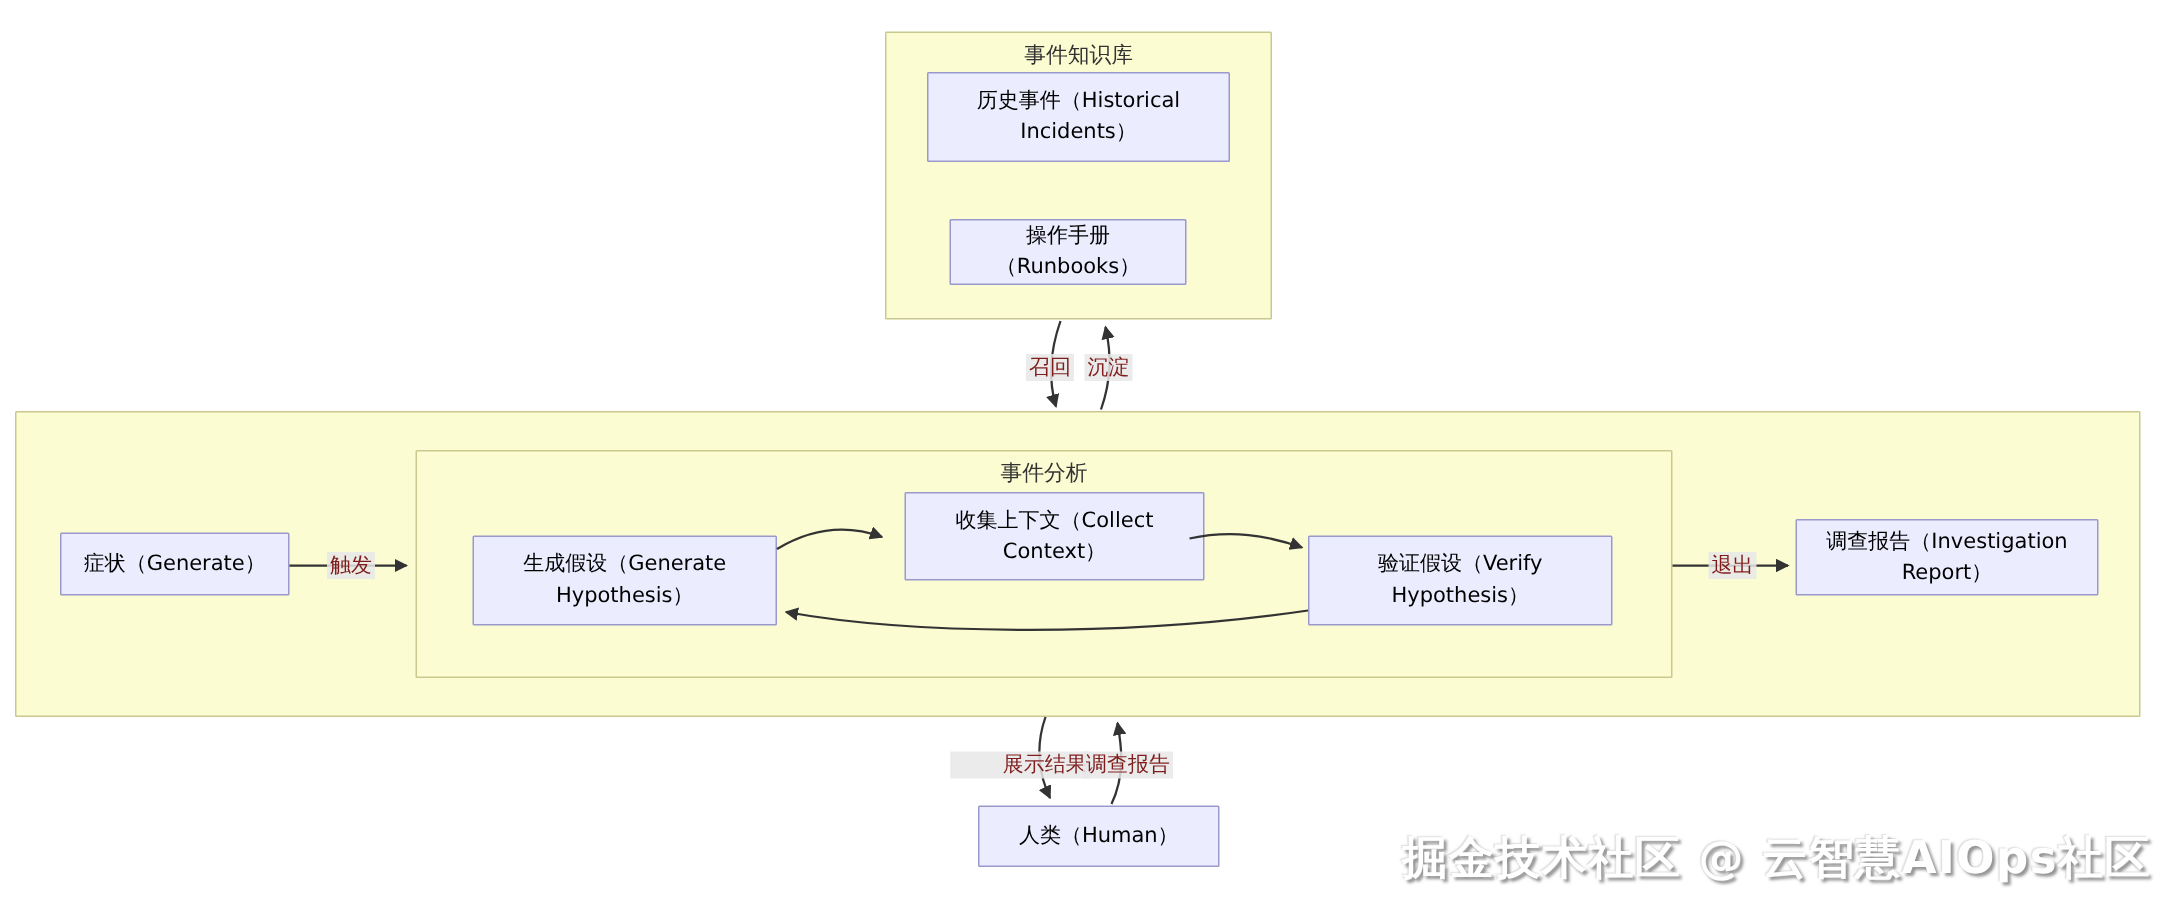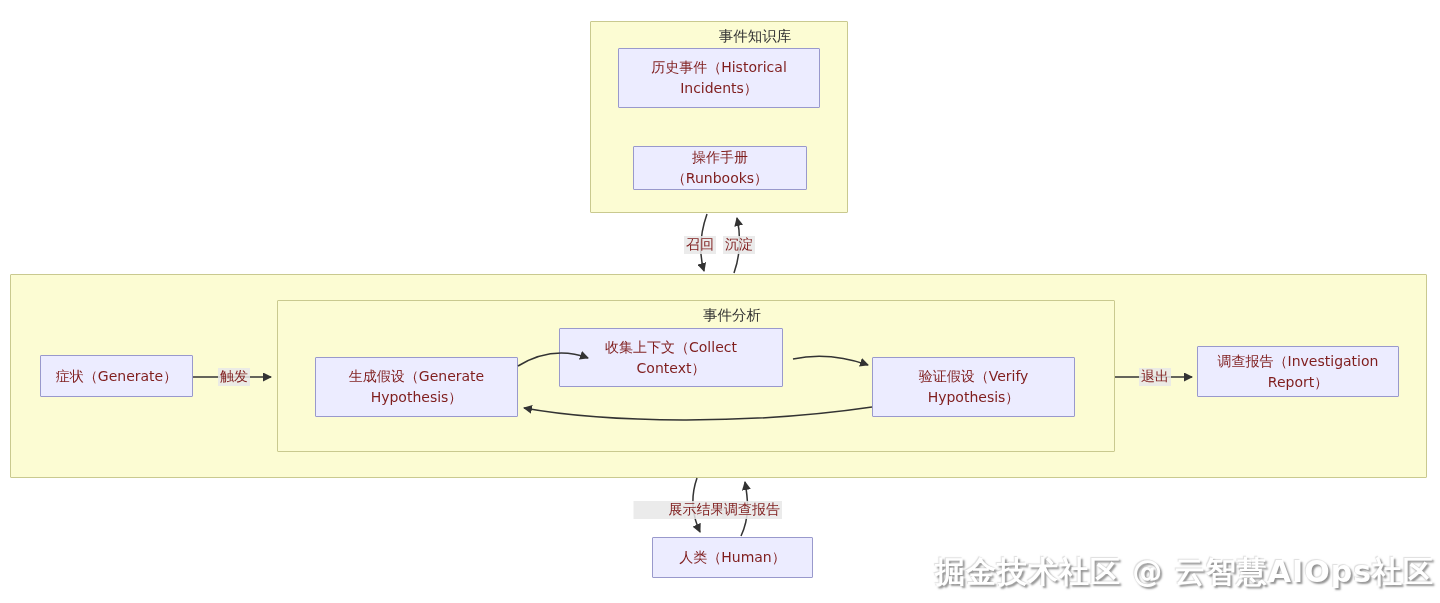--- a/index.html
+++ b/index.html
@@ -25,34 +25,33 @@
   }
   .cluster-title {
     position: absolute;
     top: 5px;
     left: 0;
     width: 100%;
     text-align: center;
     font-size: 14.5px;
     font-weight: 500;
     color: #333333;
-    padding-left: 36px;
   }
   .node {
     position: absolute;
     background: #ececff;
     border: 1px solid #9999cc;
     box-sizing: border-box;
     display: flex;
     align-items: center;
     justify-content: center;
     text-align: center;
     font-size: 14px;
     line-height: 1.5;
-    color: #7f1d1d;
+    color: #000000;
     padding: 2px 10px;
     border-radius: 1px;
   }
   .edges {
     position: absolute;
     top: 0;
     left: 0;
     pointer-events: none;
   }
   .edge-label {
@@ -86,27 +85,27 @@
   </div>
 
   <div class="cluster" style="left:10px; top:274px; width:1417px; height:204px;"></div>
 
   <div class="cluster" style="left:277px; top:300px; width:838px; height:152px;">
     <div class="cluster-title">事件分析</div>
   </div>
 
   <div class="node" style="left:618px; top:48px; width:202px; height:60px;">历史事件（Historical Incidents）</div>
 
-  <div class="node" style="left:633px; top:146px; width:174px; height:44px;">操作手册（Runbooks）</div>
+  <div class="node" style="left:633px; top:146px; width:158px; height:44px;">操作手册（Runbooks）</div>
 
   <div class="node" style="left:40px; top:355px; width:153px; height:42px;">症状（Generate）</div>
 
   <div class="node" style="left:315px; top:357px; width:203px; height:60px;">生成假设（Generate Hypothesis）</div>
 
-  <div class="node" style="left:559px; top:328px; width:224px; height:59px;">收集上下文（Collect Context）</div>
+  <div class="node" style="left:603px; top:328px; width:200px; height:59px;">收集上下文（Collect Context）</div>
 
   <div class="node" style="left:872px; top:357px; width:203px; height:60px;">验证假设（Verify Hypothesis）</div>
 
   <div class="node" style="left:1197px; top:346px; width:202px; height:51px;">调查报告（Investigation Report）</div>
 
   <div class="node" style="left:652px; top:537px; width:161px; height:41px;">人类（Human）</div>
 
   <svg class="edges" width="1440" height="603" viewBox="0 0 1440 603">
     <defs>
       <marker id="arrowhead" markerWidth="9" markerHeight="9" refX="8" refY="4.5" orient="auto" markerUnits="userSpaceOnUse">

